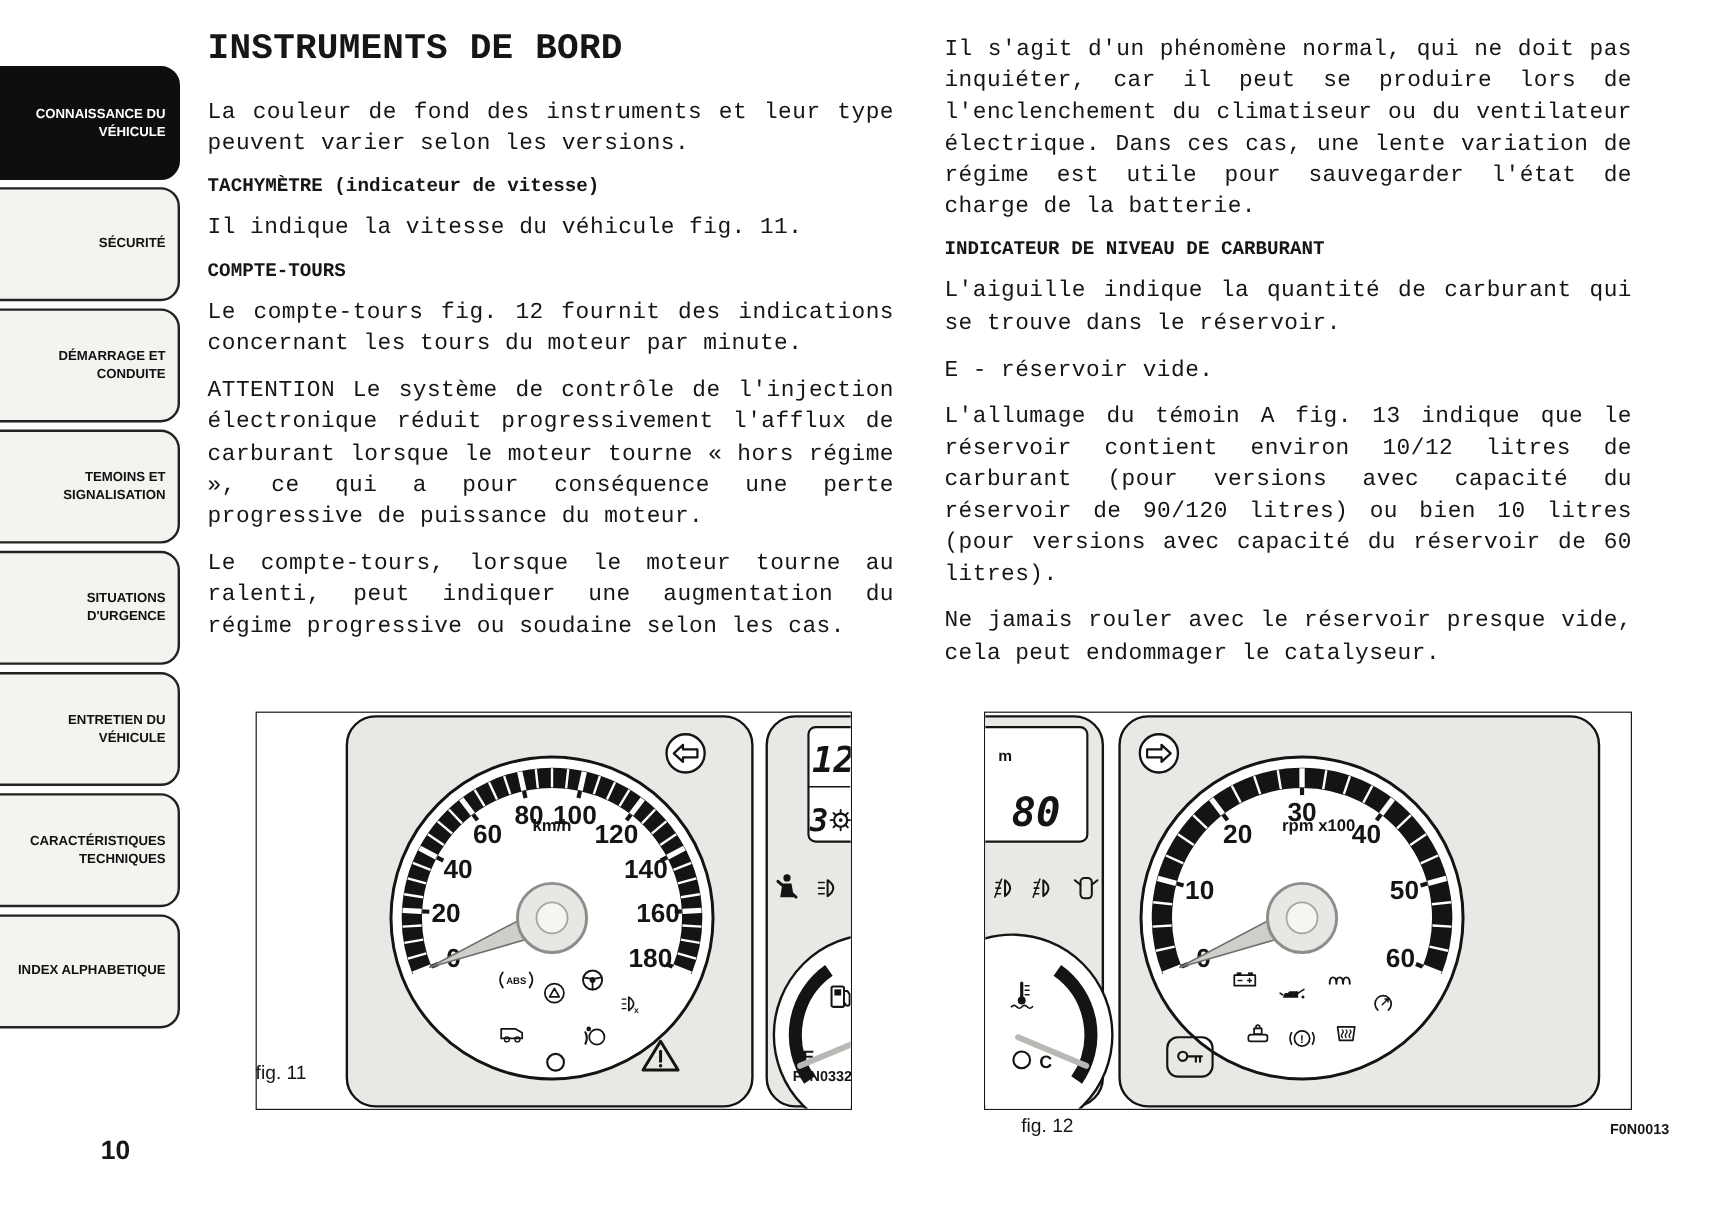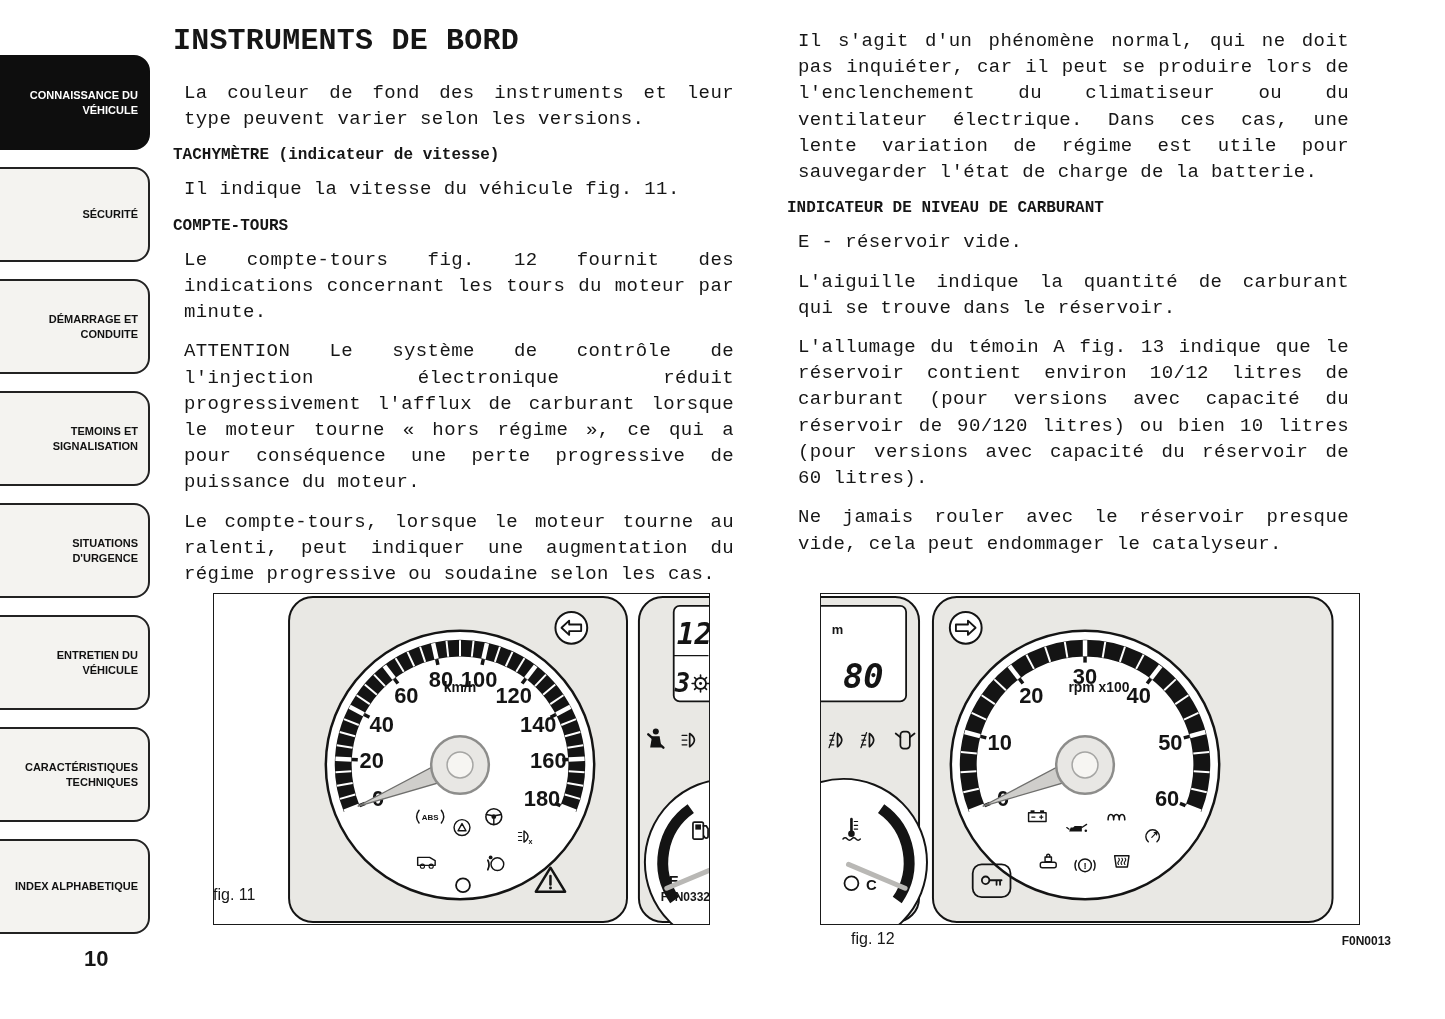--- a/index.html
+++ b/index.html
@@ -3,38 +3,38 @@
 <meta charset="utf-8">
 <style>
   * { margin:0; padding:0; box-sizing:border-box; }
   html,body { background:#ffffff; }
   body {
     position:relative; width:1445px; height:1019px; overflow:hidden;
     font-family:"Liberation Sans", sans-serif; color:#161616;
   }
 
   
-  .sidebar { position:absolute; left:0; top:55px; width:150px; display:flex; flex-direction:column; gap:17px; }
+  .sidebar { position:absolute; left:0; top:55px; width:150px; display:flex; flex-direction:column; gap:6px; }
   .tab {
     height:95px; margin-left:-28px; width:178px;
     border:2px solid #222; border-radius:16px; background:#f4f3f0;
     display:flex; align-items:center; justify-content:flex-end;
     text-align:right; padding:8px 10px 8px 38px;
     font-weight:bold; font-size:11px; line-height:1.35; color:#111;
   }
   .tab.active { background:#0e0e0e; border-color:#0e0e0e; color:#fff; }
   .page-number { position:absolute; left:84px; top:946px; font-size:22px; font-weight:bold; }
 
   
   .col { position:absolute; top:24px;font-family:Liberation Mono, monospace; }
   .col-left  { left:173px; width:572px; }
   .col-right { left:787px; width:573px; top:28px; }
   h1 { font-size:30px; font-weight:bold; letter-spacing:.2px; margin:0 0 22px; }
   h2 { font-size:16px; font-weight:bold; margin:14px 0 12px; }
-  .col p { font-size:19px; letter-spacing:.4px; line-height:1.38; text-align:justify; margin:0 11px 13px; }
+  .col p { font-size:19px; letter-spacing:.4px; line-height:1.38; text-align:justify; margin:0 0 13px; }
 
   
   .figure { position:absolute; background:#fff; border:1.5px solid #1a1a1a; overflow:hidden; }
   #fig11 { left:213px; top:593px; width:497px; height:332px;text-decoration:underline; }
   #fig12 { left:820px; top:593px; width:540px; height:332px; }
   .fig-canvas { width:100%; height:100%; }
   .fig-canvas svg { display:block; width:100%; height:100%; }
   .fig-caption { position:absolute; display:flex; justify-content:space-between; align-items:flex-end; }
   #cap11 { left:213px; top:886px; width:497px; }
   #cap12 { left:820px; top:930px; width:540px;margin-left:31px; }
@@ -80,22 +80,22 @@
     <p>Il indique la vitesse du véhicule fig. 11.</p>
     <h2>COMPTE-TOURS</h2>
     <p>Le compte-tours fig. 12 fournit des indications concernant les tours du moteur par minute.</p>
     <p>ATTENTION Le système de contrôle de l'injection électronique réduit progressivement l'afflux de carburant lorsque le moteur tourne « hors régime », ce qui a pour conséquence une perte progressive de puissance du moteur.</p>
     <p>Le compte-tours, lorsque le moteur tourne au ralenti, peut indiquer une augmentation du régime progressive ou soudaine selon les cas.</p>
   </section>
 
   <section class="col col-right">
     <p>Il s'agit d'un phénomène normal, qui ne doit pas inquiéter, car il peut se produire lors de l'enclenchement du climatiseur ou du ventilateur électrique. Dans ces cas, une lente variation de régime est utile pour sauvegarder l'état de charge de la batterie.</p>
     <h2>INDICATEUR DE NIVEAU DE CARBURANT</h2>
+    <p>L'aiguille indique la quantité de carburant qui se trouve dans le réservoir.</p>
     <p>E - réservoir vide.</p>
-    <p>L'aiguille indique la quantité de carburant qui se trouve dans le réservoir.</p>
     <p>L'allumage du témoin A fig. 13 indique que le réservoir contient environ 10/12 litres de carburant (pour versions avec capacité du réservoir de 90/120 litres) ou bien 10 litres (pour versions avec capacité du réservoir de 60 litres).</p>
     <p>Ne jamais rouler avec le réservoir presque vide, cela peut endommager le catalyseur.</p>
   </section>
 </main>
 
 <figure class="figure" id="fig11">
   <div class="fig-canvas" id="fig11-canvas">
       <svg viewBox="0 0 497 332">
         <rect x="75" y="3" width="340" height="327" rx="24" fill="#e9e8e4" stroke="#141414" stroke-width="2"></rect>
         <rect x="427" y="3" width="150" height="327" rx="24" fill="#e9e8e4" stroke="#141414" stroke-width="2"></rect>

